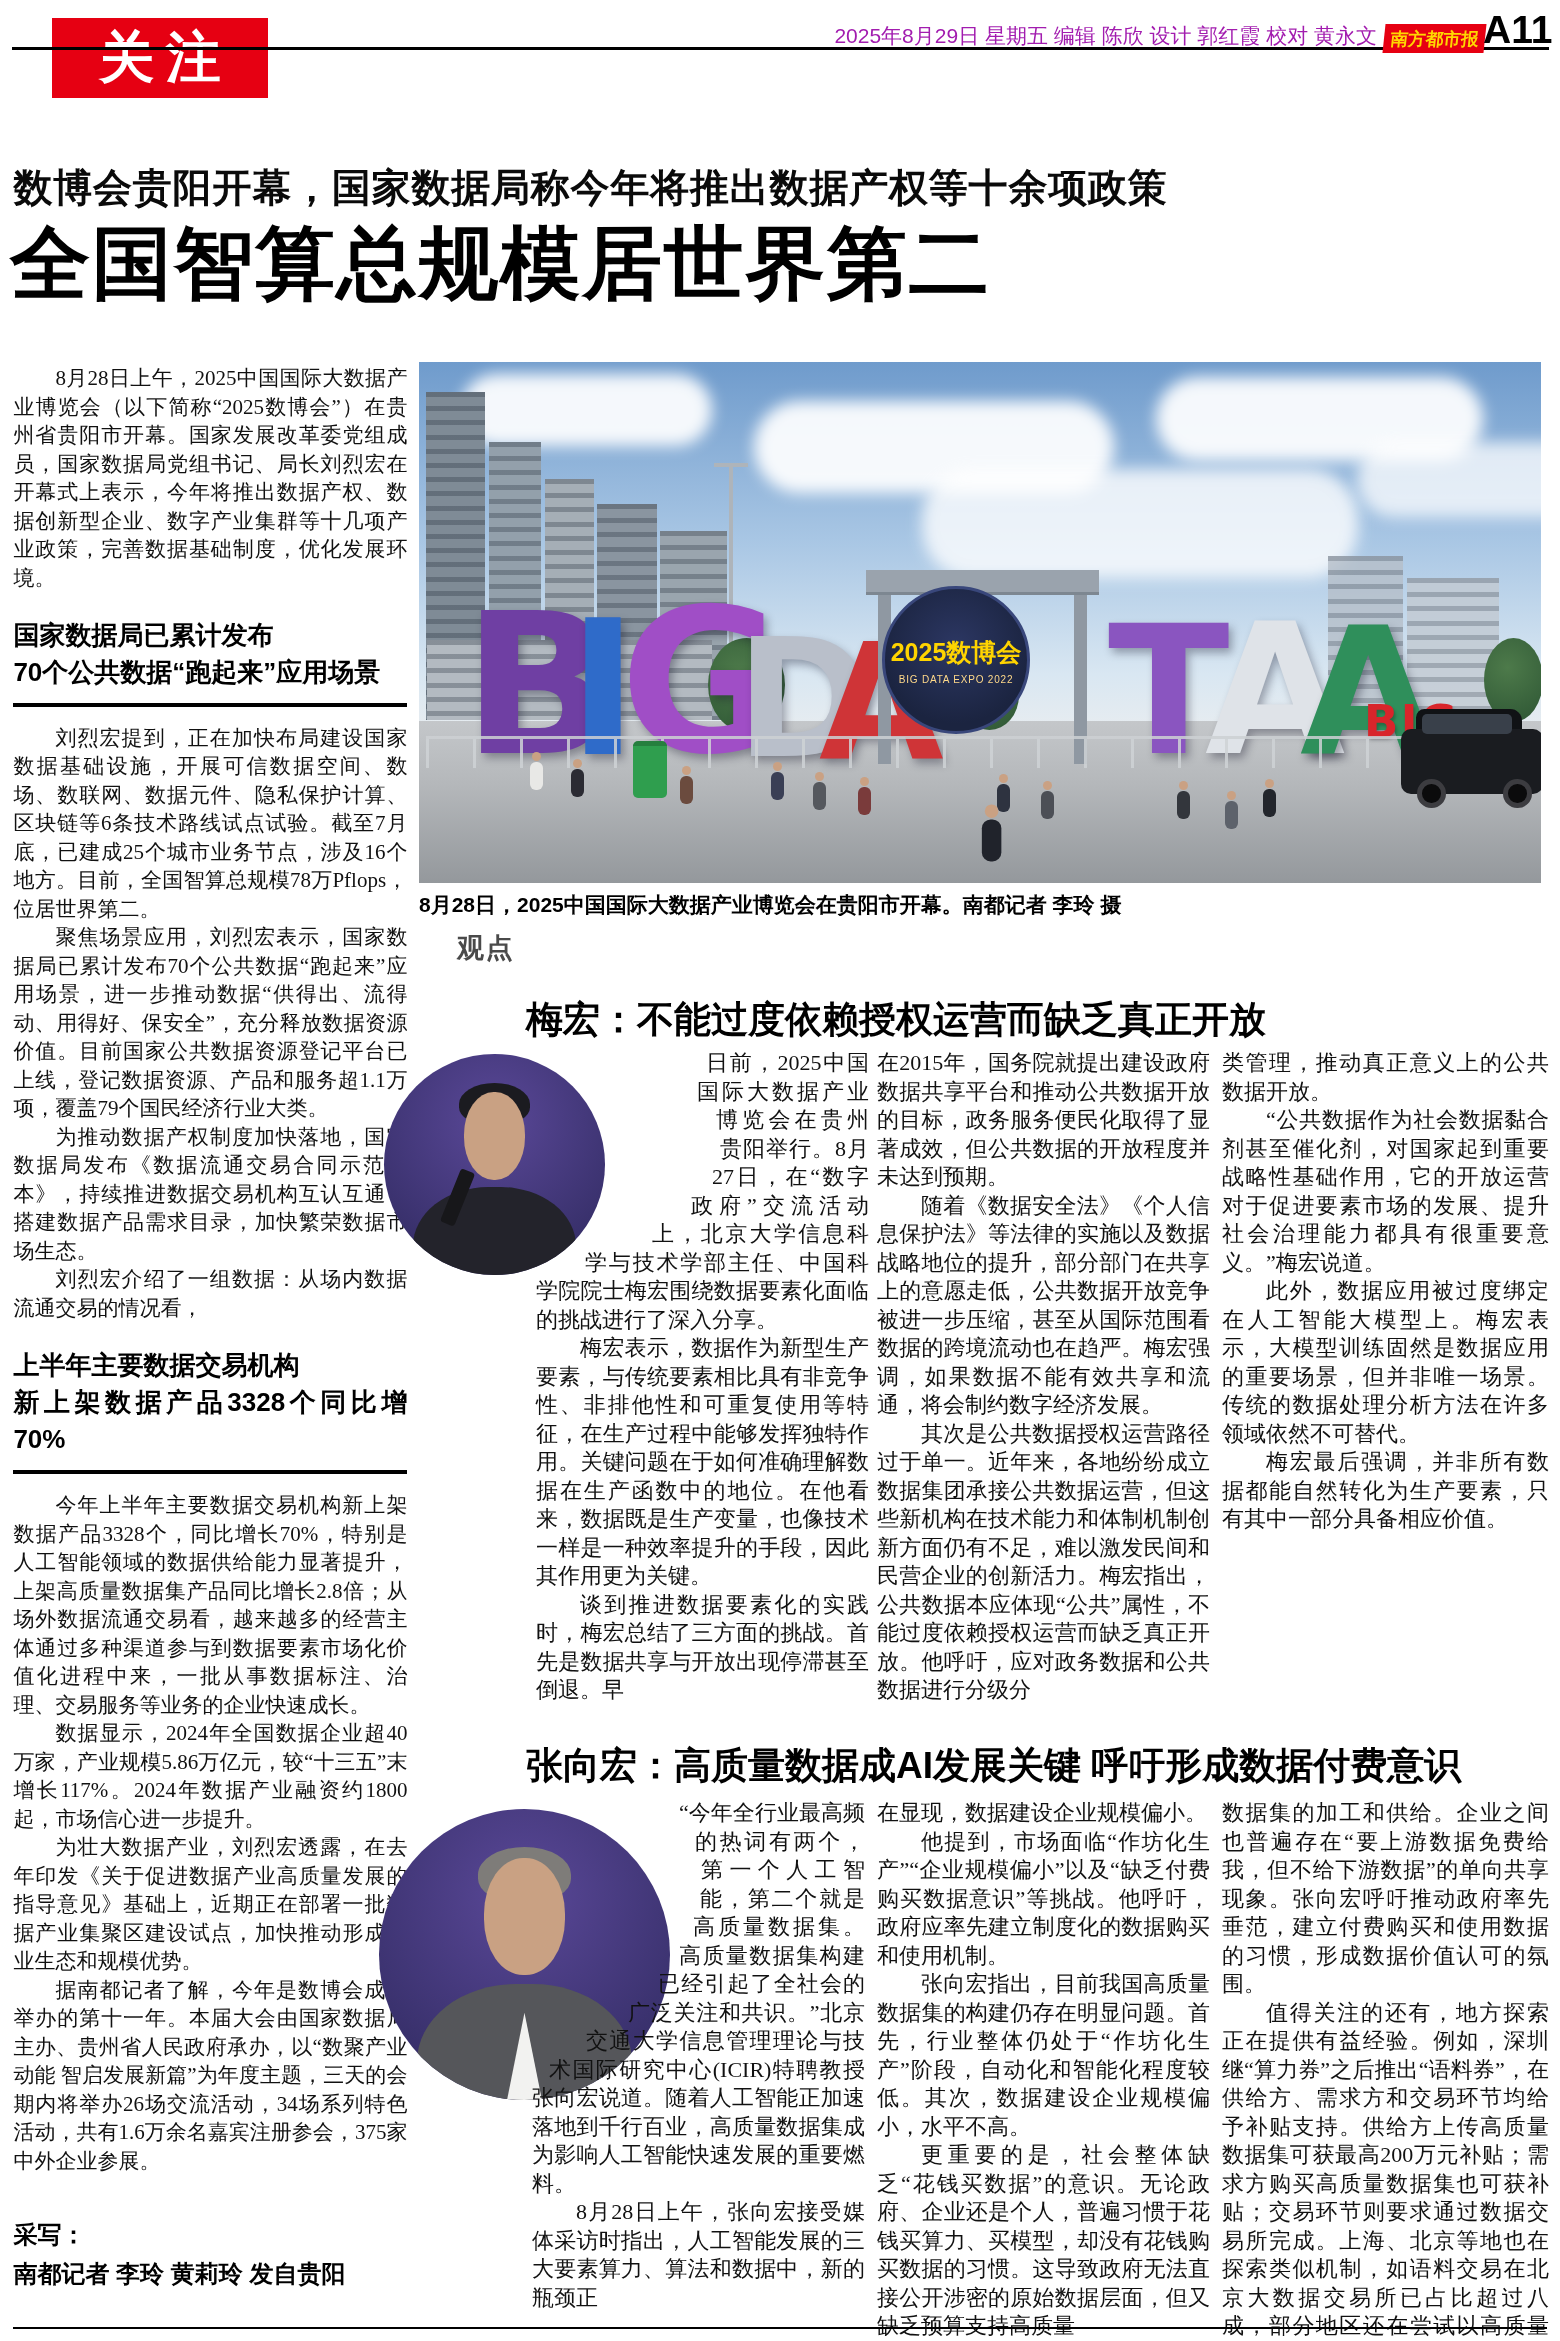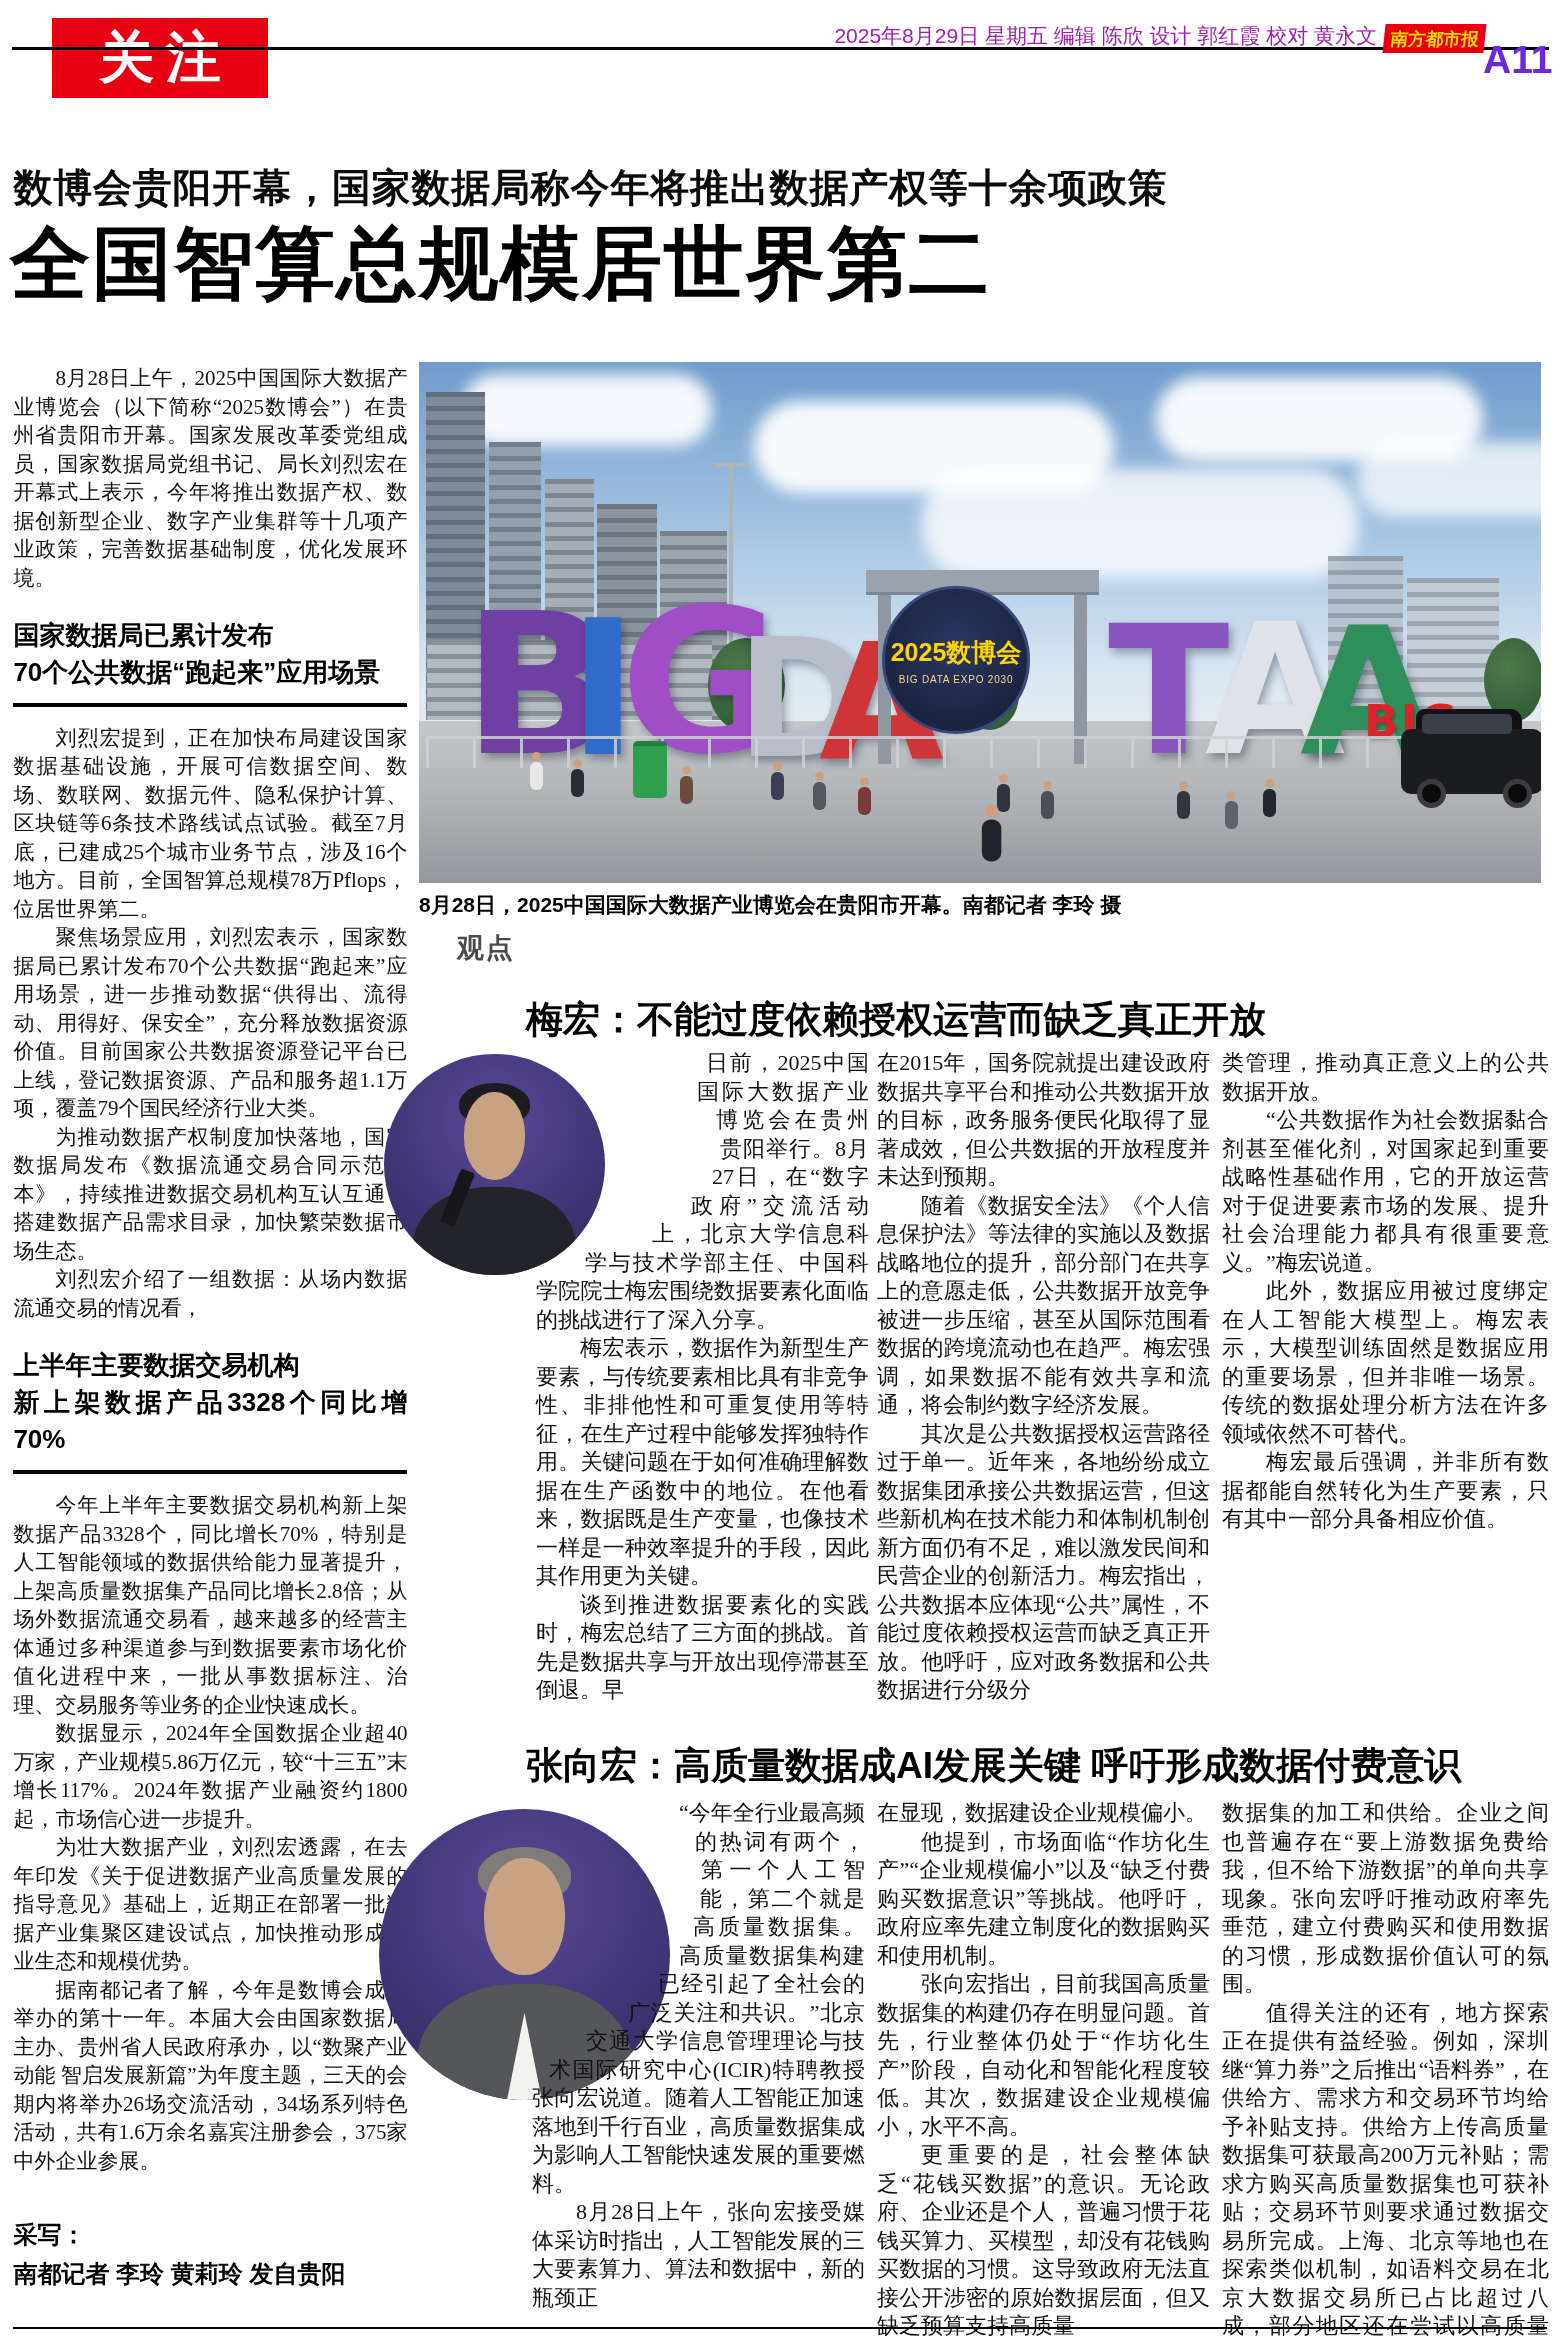--- a/index.html
+++ b/index.html
@@ -12,21 +12,21 @@
            align-items:center;justify-content:center;}
   .tag-box span{color:#fff;font-family:"Liberation Sans","DejaVu Sans",sans-serif;
                 font-weight:bold;font-size:55px;letter-spacing:11.7px;text-indent:11.7px;}
   .header-rule{left:11.7px;top:47px;width:1537px;height:2.5px;background:#000;}
   .header-meta{right:183px;top:22px;font-family:"Liberation Sans","DejaVu Sans",sans-serif;
                font-size:21px;color:#a21caf;white-space:nowrap;}
   .masthead{left:1384px;top:24px;background:#e60012;color:#ffd800;padding:2.5px 6.7px;
             font-family:"Liberation Sans","DejaVu Sans",sans-serif;font-weight:bold;font-size:17.6px;
             transform:skewX(-6deg);}
   .page-no{left:1483px;top:8.4px;font-family:"Liberation Sans","DejaVu Sans",sans-serif;
-           font-weight:900;font-size:39px;color:#6d28d9;margin-top:30px;}
+           font-weight:900;font-size:39px;color:#000000;}
 
   
   .kicker{left:13.4px;top:161px;font-family:"Liberation Sans","DejaVu Sans",sans-serif;
           font-weight:600;font-size:39px;color:#0a0a0a;letter-spacing:0.8px;white-space:nowrap;}
   .main-head{left:10px;top:211px;font-family:"Liberation Sans","DejaVu Sans",sans-serif;
              font-weight:900;font-size:80px;color:#000;letter-spacing:1.7px;white-space:nowrap;}
 
   
   .left-col{left:13.4px;top:364px;width:394px;height:1973px;overflow:hidden;
             font-size:21px;line-height:28.5px;text-align:justify;text-justify:inter-character;}
@@ -160,21 +160,21 @@
   <div class="bletter" style="left: 149px; top: 233px; font-size: 188px; color: rgb(47, 107, 201);">I</div>
   <div class="bletter" style="left: 201px; top: 221px; font-size: 199px; color: rgb(160, 78, 198);">G</div>
   <div class="bletter" style="left: 317px; top: 256px; font-size: 164px; color: rgb(185, 191, 202);">D</div>
   <div class="bletter" style="left: 400px; top: 260px; font-size: 161px; color: rgb(207, 52, 55);">A</div>
 
   <div class="pylon" style="left:459px;top:224px;width:13.4px;height:178px;"></div>
   <div class="pylon" style="left:655px;top:224px;width:13.4px;height:178px;"></div>
   <div class="beam" style="left:447px;top:208px;width:233px;height:22px;"></div>
   <div class="expo-logo">
     <div class="l1">2025数博会</div>
-    <div class="l2">BIG DATA EXPO 2030</div>
+    <div class="l2">BIG DATA EXPO 2022</div>
   </div>
   <div class="bletter" style="left: 689px; top: 241px; font-size: 178px; color: rgb(138, 85, 192);">T</div>
   <div class="bletter" style="left: 786px; top: 238px; font-size: 181px; color: rgb(223, 227, 232);">A</div>
   <div class="bletter" style="left: 881px; top: 243px; font-size: 176px; color: rgb(47, 143, 91);">A</div>
   <div class="big-sign">BIG</div>
 
   <div class="fence"></div>
   <div class="bin"></div>
   <div class="suv-roof"></div>
   <div class="suv"></div>

